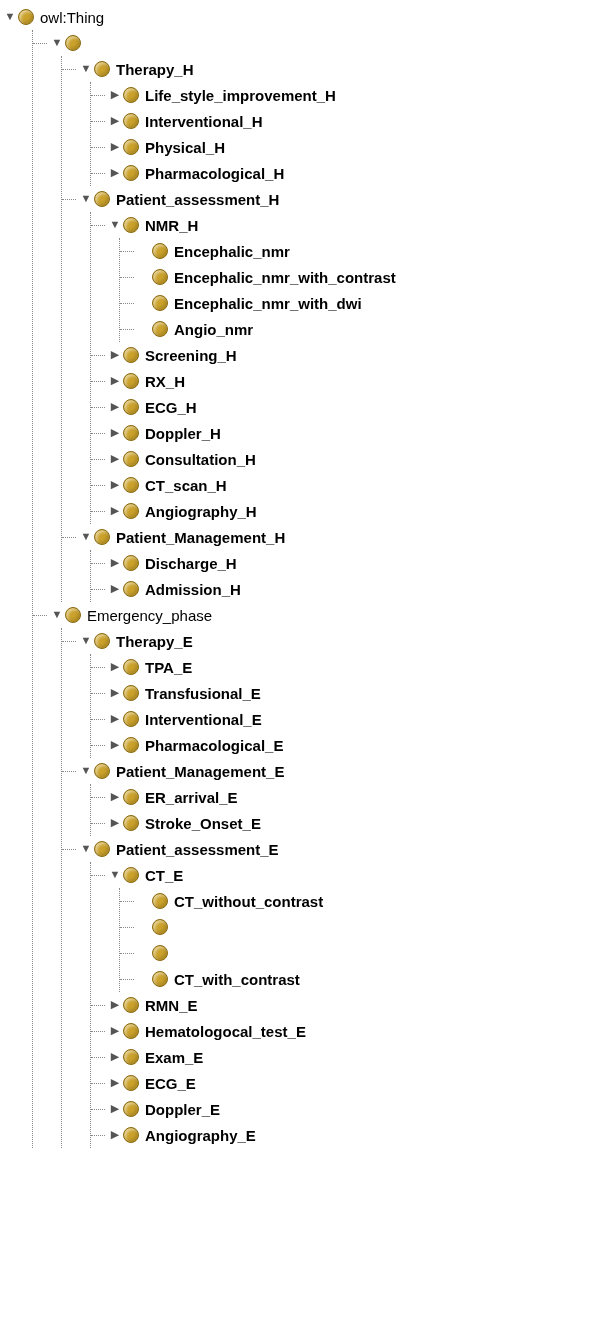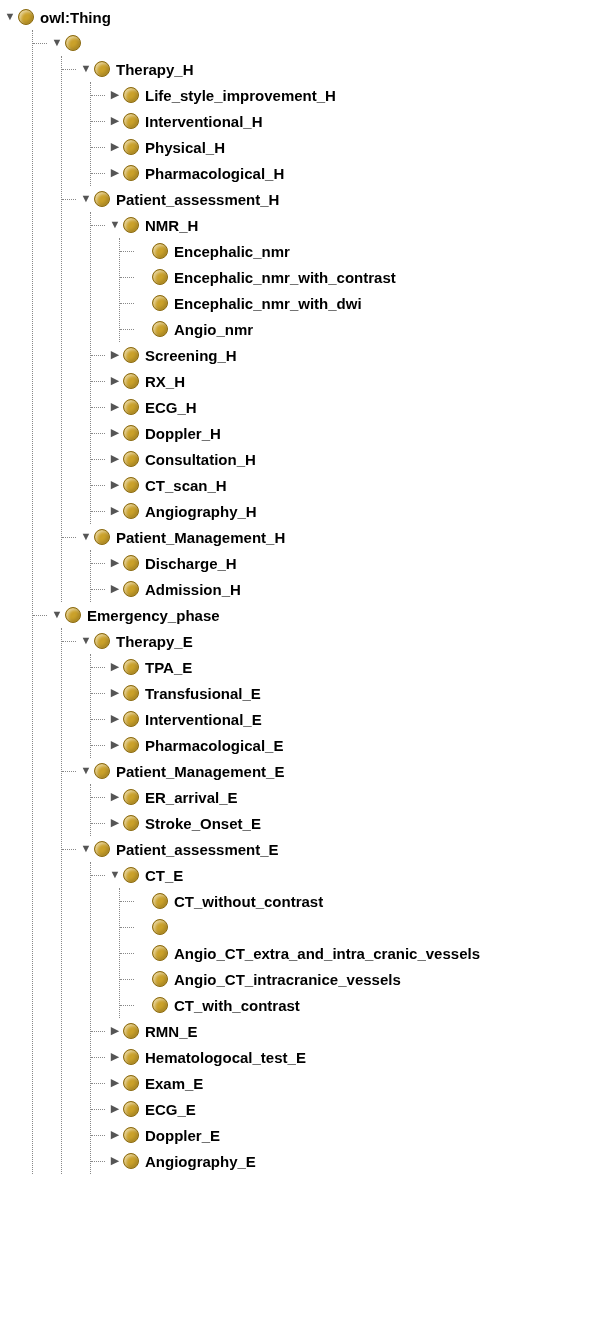--- a/index.html
+++ b/index.html
@@ -53,21 +53,21 @@
     width: 14px;
     height: 14px;
     border-radius: 50%;
     background: #caa12a;
     border: 1px solid #8a6a12;
     margin-right: 6px;
     flex: 0 0 14px;
     box-shadow: inset -2px -2px 3px rgba(0,0,0,0.15), inset 2px 2px 3px rgba(255,255,255,0.5);
   }
   .label { padding-top:1px; }
-  .label.normal { font-weight: 700; }
+  .label.normal { font-weight: 400; }
   .label.bold { font-weight: 700; text-align: right; }
 </style>
 </head>
 <body>
 
 <div id="tree-root">
     <div class="children" style="margin-left: 0px; border-left: none;">
       <div class="row root-row">
         <div class="toggle">▼</div>
         <div class="bullet"></div>
@@ -296,27 +296,20 @@
               </div>
               <div class="row">
                 <div class="hconn"></div>
                 <div class="toggle empty"></div>
                 <div class="bullet"></div>
               </div>
               <div class="row">
                 <div class="hconn"></div>
                 <div class="toggle empty"></div>
                 <div class="bullet"></div>
-                <div class="label bold">Angio_CT_extra_and_intra_cranic_vessels</div>
-              </div>
-              <div class="row">
-                <div class="hconn"></div>
-                <div class="toggle empty"></div>
-                <div class="bullet"></div>
-                <div class="label bold">Angio_CT_intracranice_vessels</div>
               </div>
               <div class="row">
                 <div class="hconn"></div>
                 <div class="toggle empty"></div>
                 <div class="bullet"></div>
                 <div class="label bold">CT_with_contrast</div>
               </div>
             </div>
             <div class="row">
               <div class="hconn"></div>

